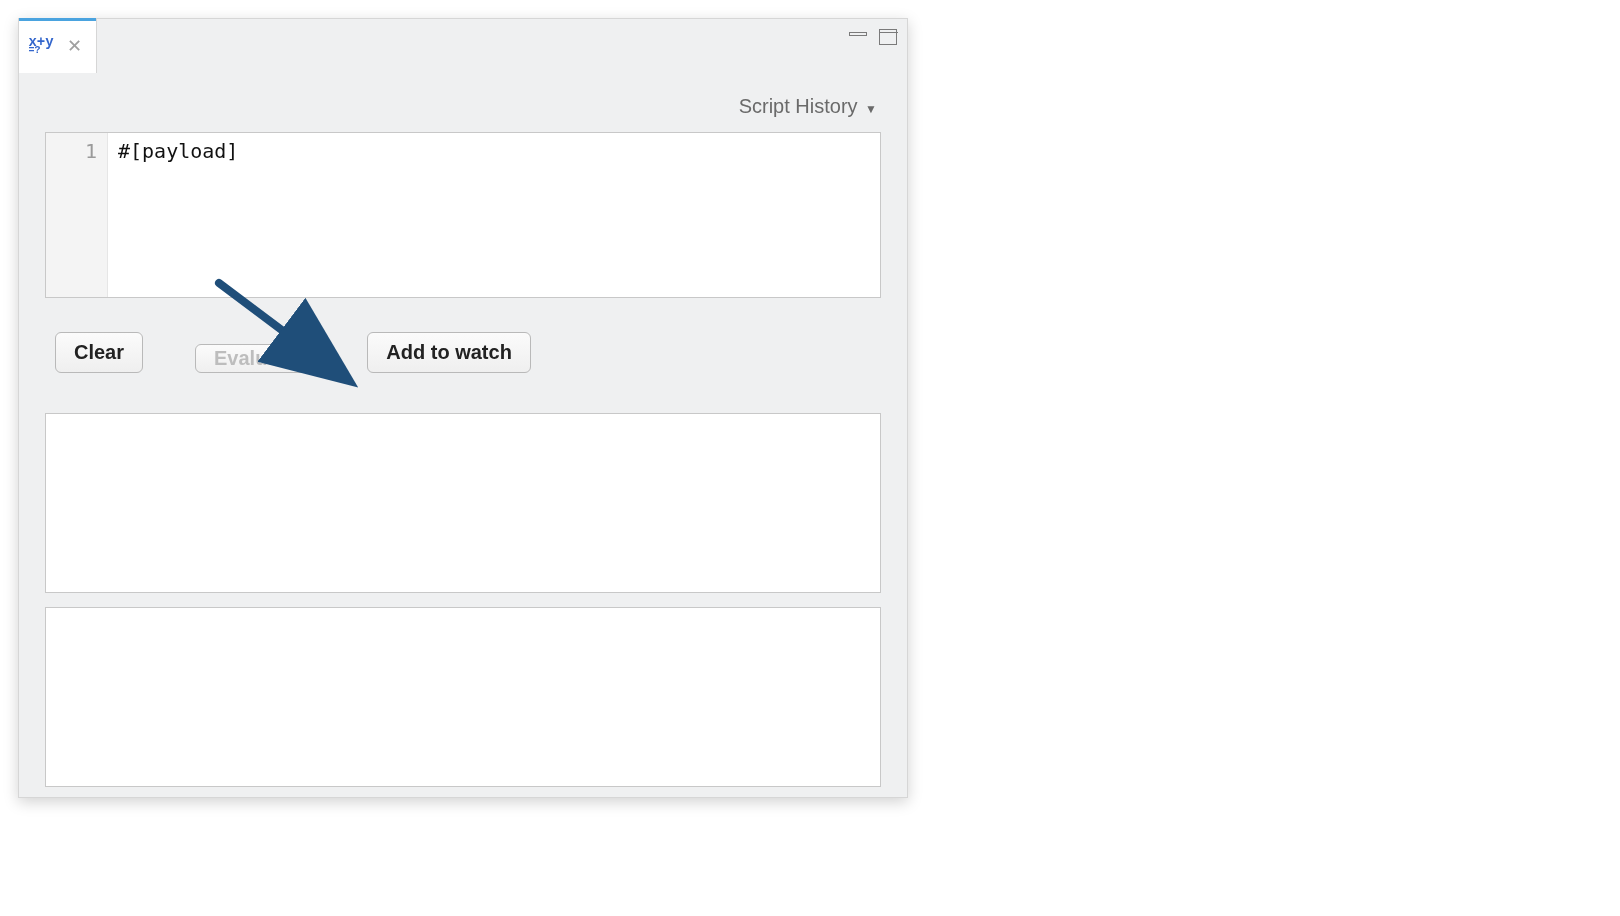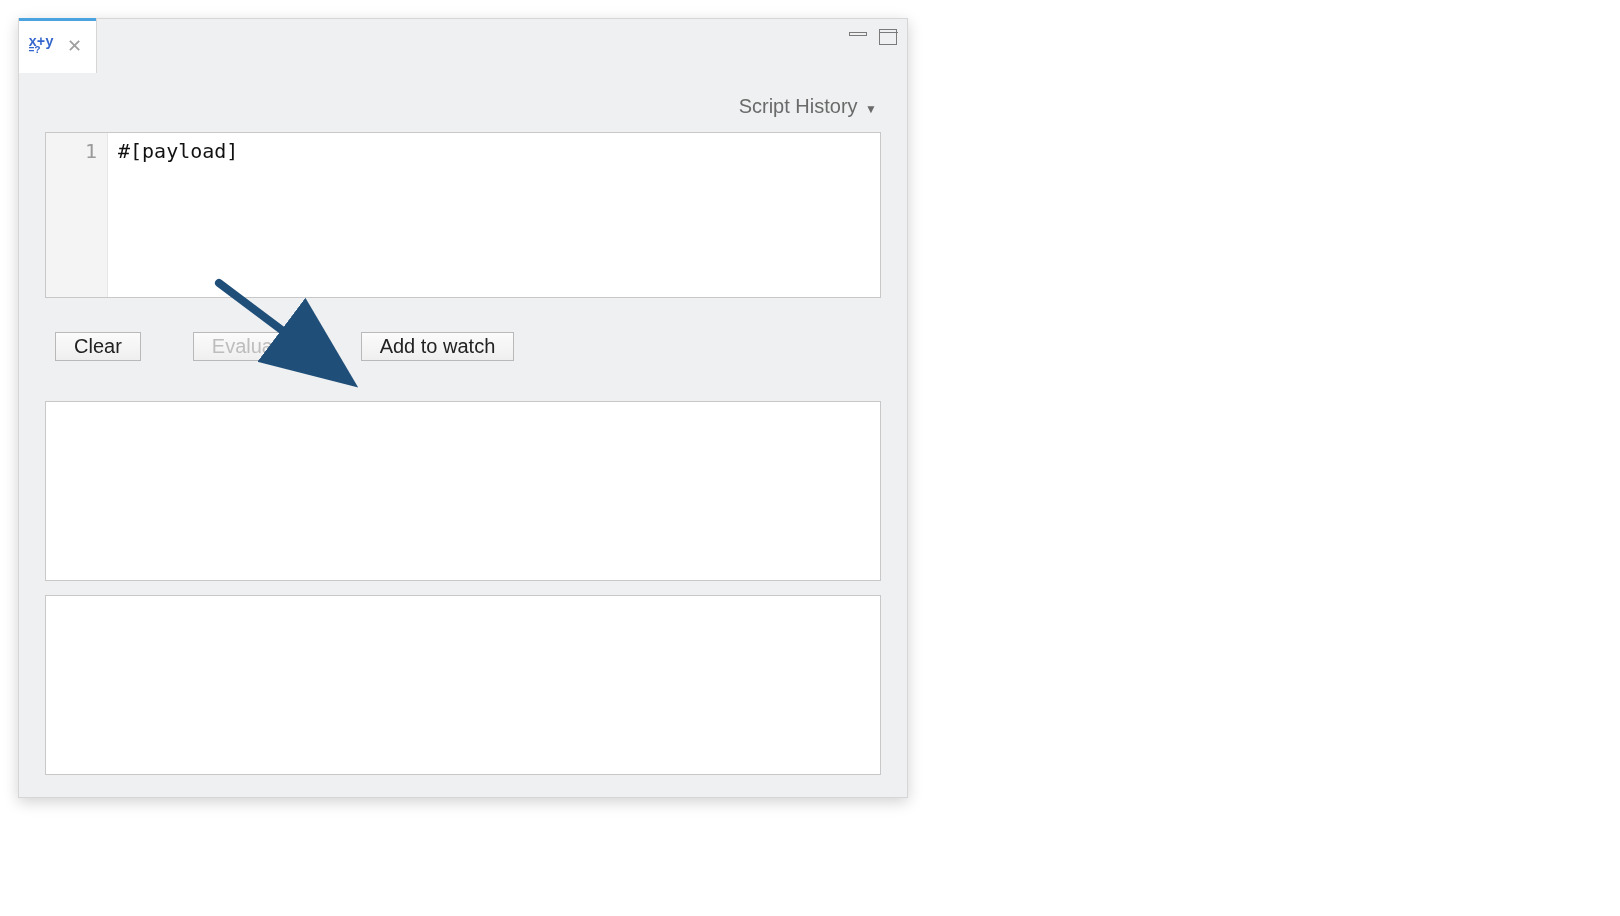--- a/index.html
+++ b/index.html
@@ -112,28 +112,30 @@
   .button-row {
     display: flex;
     gap: 52px;
     padding: 34px 10px 0 10px;
   }
   button.btn {
     font-size: 20px;
     color: #222;
     background: linear-gradient(#fbfbfb, #efefef);
     border: 1px solid #b9b9b9;
-    border-radius: 0;
+    border-radius: 6px;
     padding: 2px 18px;
     cursor: pointer;
     font-family: inherit;
+    font-weight: bold;
   }
   button.btn:disabled {
     color: #bdbdbd;
     cursor: default;
+    margin-top: 12px;
   }
 
   .result-box {
     margin-top: 40px;
     border: 1px solid #c8c8c8;
     background: #ffffff;
     height: 180px;
   }
   .watch-box {
     margin-top: 14px;

